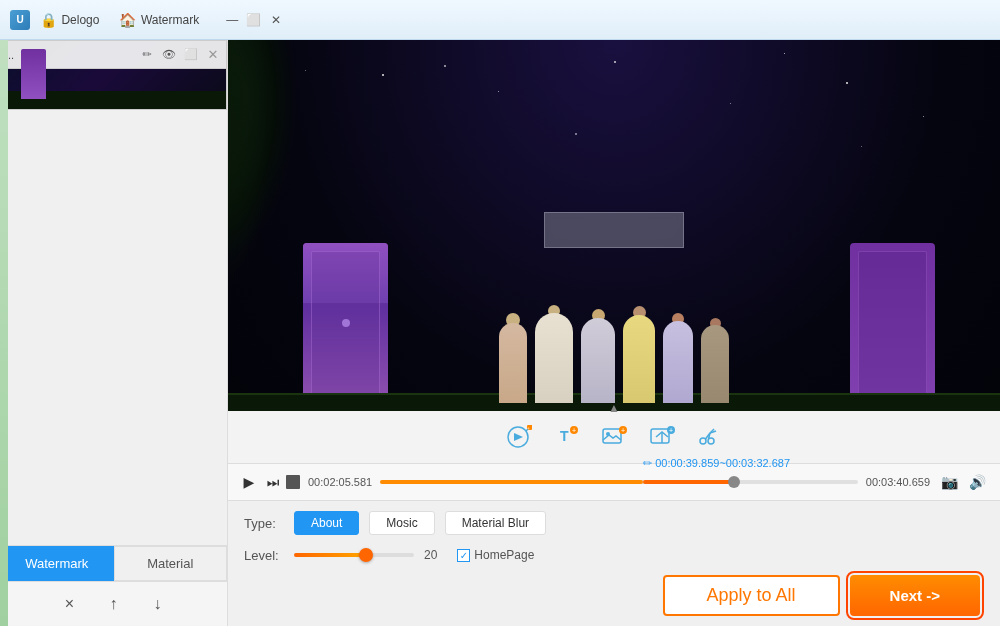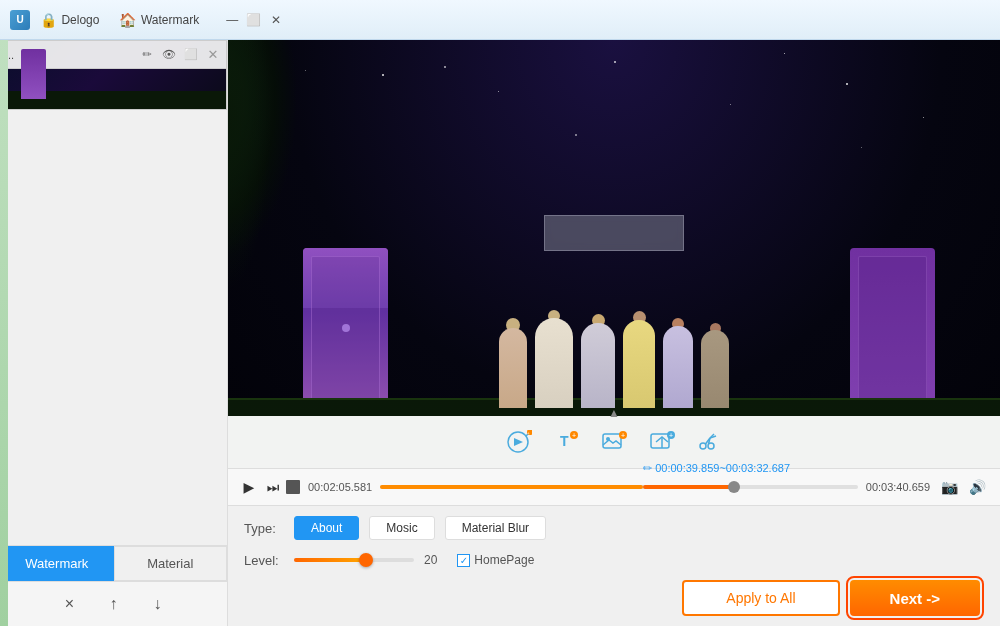--- a/index.html
+++ b/index.html
@@ -538,21 +538,21 @@
       gap: 10px;
       margin-top: 10px;
       padding-right: 4px;
     }
     #apply-all-btn {
       padding: 8px 42px;
       background: white;
       border: 2px solid #ff7700;
       border-radius: 4px;
       color: #ff7700;
-      font-size: 14px;
+      font-size: 18px;
       cursor: pointer;
       font-weight: 500;
     }
     #next-btn {
       padding: 8px 40px;
       background: linear-gradient(to bottom, #ff8c00, #ff6600);
       border: none;
       border-radius: 4px;
       color: white;
       font-size: 15px;

